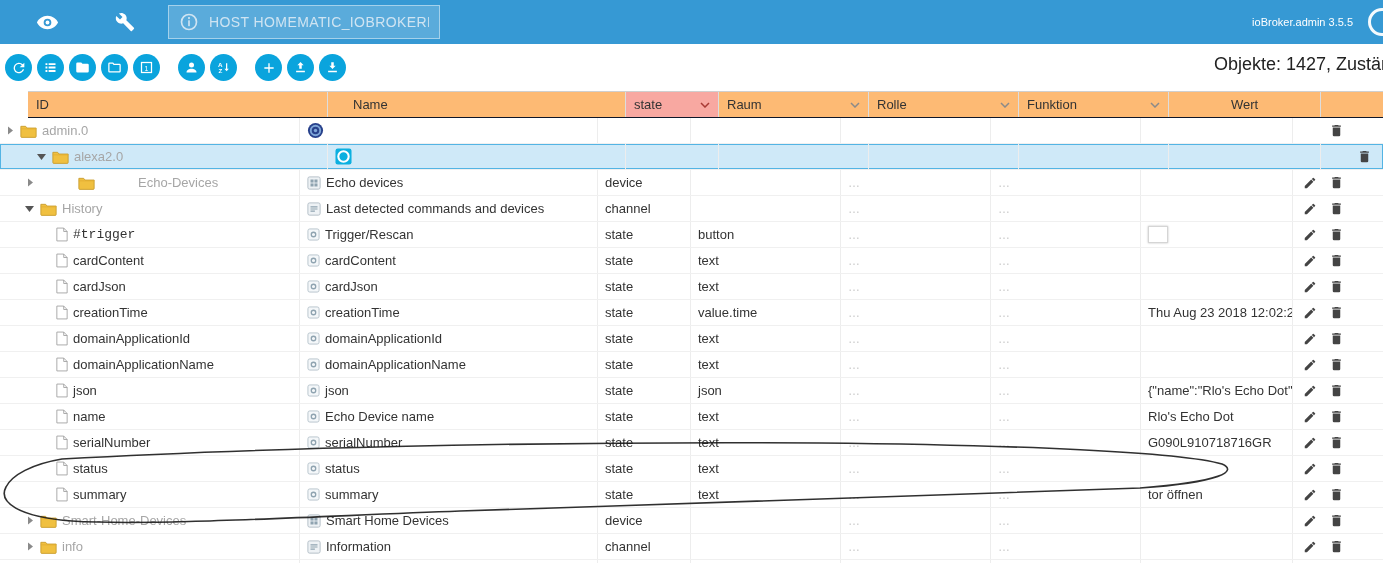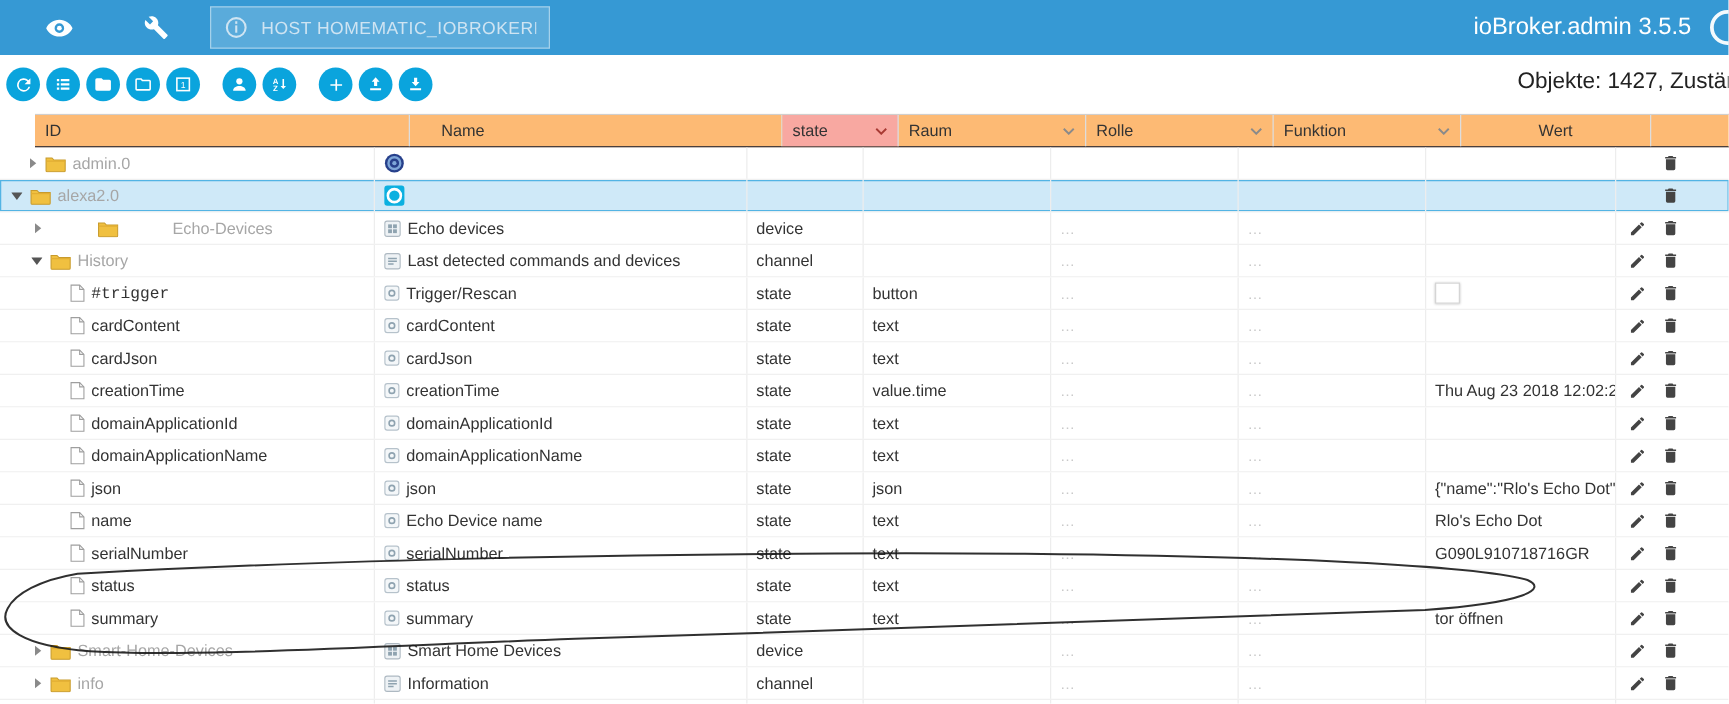--- a/index.html
+++ b/index.html
@@ -7,21 +7,21 @@
   .app { position:relative; width:1383px; height:563px; overflow:hidden; background:#fff; }
 
   
   .topbar { position:relative; height:44px; background:#3699d4; display:flex; align-items:center; color:#fff; }
   .topbar-btn { width:26px; height:26px; display:flex; align-items:center; justify-content:center; color:#fff; cursor:pointer; }
   .tb-eye { margin-left:34px; }
   .tb-wrench { margin-left:52px; }
   .host-select { margin-left:30px; width:272px; height:34px; background:rgba(255,255,255,0.18); border:1px solid rgba(255,255,255,0.45);
                  display:flex; align-items:center; gap:10px; padding:0 10px; color:#cfe4f2; font-size:14px; letter-spacing:0.4px; cursor:pointer; }
   .host-select .txt { white-space:nowrap; overflow:hidden; }
-  .version { position:absolute; right:30px; top:50%; transform:translateY(-50%); font-size:19px; color:#fff; white-space:nowrap; }
+  .version { position:absolute; right:30px; top:50%; transform:translateY(-50%); font-size:11px; color:#fff; white-space:nowrap; }
   .logo-circle { position:absolute; right:-13px; top:8px; width:28px; height:28px; border:3px solid rgba(255,255,255,0.95); border-radius:50%; }
 
   
   .toolbar { position:relative; height:47px; background:#fff; display:flex; align-items:center; padding-left:5px; }
   .tb-buttons { display:flex; align-items:center; gap:5px; }
   .circle-btn { width:27px; height:27px; border-radius:50%; background:#0aa4dd; color:#fff; display:flex; align-items:center; justify-content:center; cursor:pointer; flex:0 0 auto; }
   .group-gap { margin-left:13px; }
   .stats { position:absolute; left:1214px; top:10px; font-size:18px; color:#222; white-space:nowrap; }
 
   
@@ -30,21 +30,21 @@
   .hcell { height:25px; display:flex; align-items:center; padding:0 8px; font-size:13px; color:#333; border-right:1px solid #ddd; overflow:hidden; white-space:nowrap; position:relative; }
   .hcell.c-name { padding-left:25px; }
   .hcell.filter { justify-content:space-between; cursor:pointer; }
   .hcell.filter .chev { color:#8a8a8a; display:flex; }
   .hcell.active-filter { background:#f8a8a1; }
   .hcell.active-filter .chev { color:#a83a34; }
   .hcell.c-val { justify-content:center; }
   .hcell:last-child { border-right:none; }
 
   .row { background:#fff; border-bottom:1px solid #f0f0f0; cursor:pointer; }
-  .row.selected { background:#cfe9f8; box-shadow:inset 0 0 0 1px #53b4e4; }
+  .row.selected { background:#cfe9f8; box-shadow:inset 0 0 0 1px #53b4e4;padding-left:28px; }
   .cell { height:25px; display:flex; align-items:center; gap:5px; padding:0 7px; font-size:13px; color:#333; border-right:1px solid #ededed; overflow:hidden; white-space:nowrap; }
   .cell:last-child { border-right:none; }
   .idtext.gray { color:#a6a6a6; }
   .idtext.dark { color:#333; }
   .arrow { width:11px; flex:0 0 11px; display:flex; align-items:center; justify-content:center; }
   .rowicon { display:flex; align-items:center; flex:0 0 auto; }
   .dots { color:#c9c9c9; font-size:12px; }
   .value-box { width:20px; height:17px; background:#fff; border:1px solid #d5d5d5; box-shadow:0 0 2px rgba(0,0,0,0.25); flex:0 0 auto; }
   .cell.c-actions { padding-left:9px; gap:10px; border-right:none; }
   .act-btn { width:16px; height:16px; display:flex; align-items:center; justify-content:center; cursor:pointer; flex:0 0 auto; }
@@ -204,21 +204,21 @@
         </span>
     </div>
     <div class="hcell c-val">
         <span>Wert</span>
       </div>
     <div class="hcell"></div>
   </div>
 
   <div id="rows">
       <div class="row">
-        <div class="cell c-idcell" style="padding-left: 20px;">
+        <div class="cell c-idcell" style="padding-left: 4px;">
           <span class="arrow">
             <svg width="8" height="9" viewBox="0 0 8 9">
               <path d="M2 0.5l5 4-5 4z" fill="#8a8a8a"></path>
             </svg>
           </span>
           <span class="rowicon">
             <svg viewBox="0 0 20 16" width="17" height="14">
               <path d="M1 2.5h5.6l1.8 2H19v10a1 1 0 0 1-1 1H2a1 1 0 0 1-1-1v-12z" fill="#f0c040" stroke="#c89b2c"></path>
               <path d="M1 5.5h18" stroke="#e2ae33" fill="none"></path>
             </svg>

